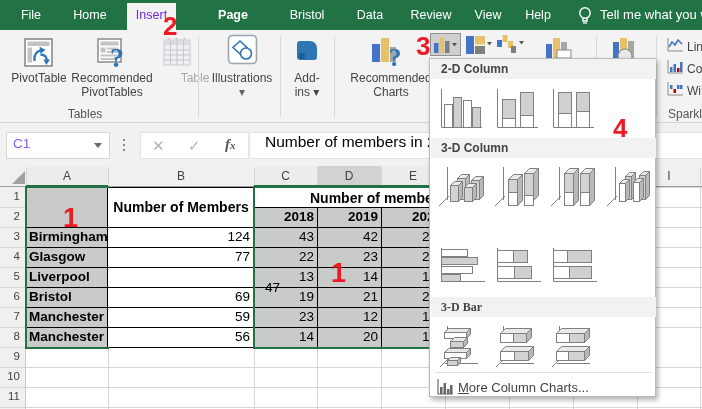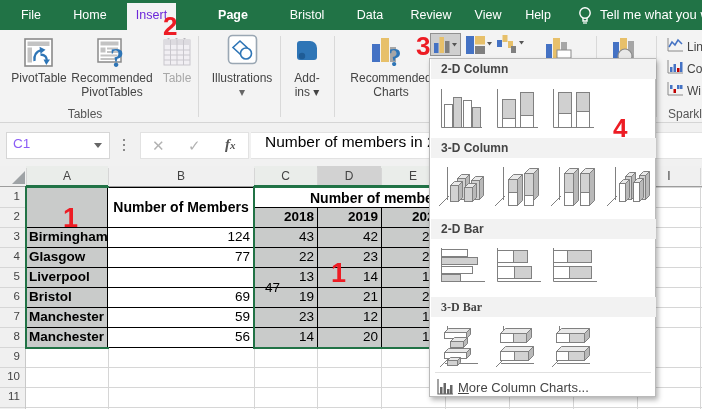--- a/index.html
+++ b/index.html
@@ -68,21 +68,21 @@
   <path d="M4 1 L7 1 L5.5 2.6 Z M12 1 L15 1 L13.5 2.6 Z M20 1 L23 1 L21.5 2.6 Z" fill="#b9b7bd"></path>
   <g stroke="#c9c7cd" stroke-width="1">
     <line x1="1" y1="13" x2="27" y2="13"></line>
       <line x1="1" y1="18" x2="27" y2="18"></line>
       <line x1="1" y1="23" x2="27" y2="23"></line>
     <line x1="7.5" y1="3" x2="7.5" y2="28"></line>
       <line x1="14" y1="3" x2="14" y2="28"></line>
       <line x1="20.5" y1="3" x2="20.5" y2="28"></line>
   </g>
 </svg>
-<div class="rlbl" style="left:146px;top:71px;width:62px;color:#a8a8a8;">Table</div>
+<div class="rlbl" style="left:146px;top:71px;width:62px;color:#a8a8a8;padding-left:18px;">Table</div>
 <div class="rlbl" style="left:50px;top:107px;width:70px;color:#555;">Tables</div>
 <div class="sep" style="left:198px;"></div>
 
 <svg class="abs" style="left:227px;top:34px;" width="31" height="31" viewBox="0 0 31 31">
   <rect x="1.5" y="1.5" width="28" height="28" rx="4" fill="#fff" stroke="#9aa7b3" stroke-width="1.6"></rect>
   <path d="M13 7 L20 13.5 L13 20 L6 13.5 Z" fill="none" stroke="#2e75b6" stroke-width="1.6"></path>
   <circle cx="19" cy="19.5" r="5.5" fill="#fff" stroke="#2e75b6" stroke-width="1.6"></circle>
 </svg>
 <div class="rlbl" style="left:206px;top:71px;width:72px;">Illustrations</div>
 <div class="rlbl" style="left:206px;top:85px;width:72px;color:#666;">▾</div>
@@ -402,21 +402,20 @@
       <path d="M19.5 20.5 l4 -4 l0 18 l-4 4 Z" fill="#b9b9b9"></path>
       <rect x="13.5" y="20.5" width="6" height="18" fill="#fff"></rect>
       <path d="M33.5 12.5 l4 -4 l6 0 l-4 4 Z" fill="#e9e9e9"></path>
       <path d="M39.5 12.5 l4 -4 l0 24 l-4 4 Z" fill="#b9b9b9"></path>
       <rect x="33.5" y="12.5" width="6" height="24" fill="#d2d2d2"></rect>
       <path d="M27.5 19.5 l4 -4 l6 0 l-4 4 Z" fill="#e9e9e9"></path>
       <path d="M33.5 19.5 l4 -4 l0 19 l-4 4 Z" fill="#b9b9b9"></path>
       <rect x="27.5" y="19.5" width="6" height="19" fill="#fff"></rect>
     </g>
   </svg>
-  <div class="band" style="top:160px;">2-D Bar</div>
 
   <svg class="abs" style="left:8px;top:189px;" width="48" height="36" viewBox="0 0 48 36">
     <g stroke="#808080" fill="none">
         <path d="M3.5 0 L3.5 33.5 L47 33.5"></path>
       </g>
     <rect x="3.5" y="1.5" width="26" height="7" fill="#fff" stroke="#808080"></rect>
     <rect x="3.5" y="9.5" width="36" height="7" fill="#d0d0d0" stroke="#808080"></rect>
     <rect x="3.5" y="18.5" width="31" height="7" fill="#fff" stroke="#808080"></rect>
     <rect x="3.5" y="26.5" width="19" height="7" fill="#d0d0d0" stroke="#808080"></rect>
   </svg>

